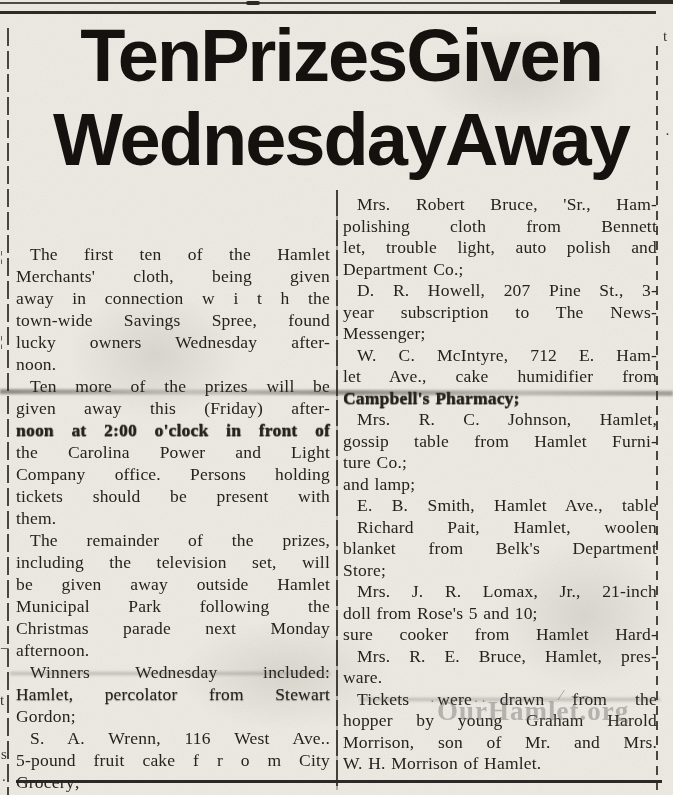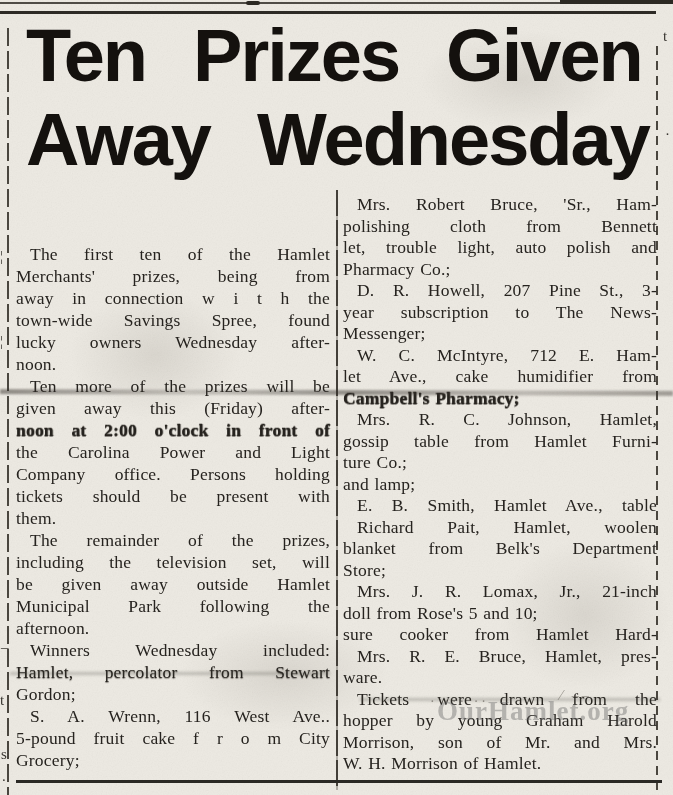--- a/index.html
+++ b/index.html
@@ -29,21 +29,21 @@
   }
   .rule-bottom { left:16px; top:780px; width:646px; height:3px; background:#2b2925; filter:blur(.4px); }
 
   
   .headline {
     position:absolute; left:26px; top:14px; width:630px;
     font-family:"Liberation Sans", sans-serif; font-weight:bold;
     font-size:74px; line-height:84px; letter-spacing:-2px; color:#161310;
     filter:contrast(1.02);
   }
-  .hl-line { display:flex; justify-content:flex-start; height:84px;gap:47px; }
+  .hl-line { display:flex; justify-content:center; height:84px; }
 
   
   .col { position:absolute; width:314px; font-size:17.5px; letter-spacing:.2px; word-spacing:1px; }
   .col-left  { left:16px;  top:198px; line-height:22px;margin-top:45px; }
   .col-right { left:343px; top:194px; line-height:21.5px; }
   .line { text-align:justify; text-align-last:justify; white-space:normal; }
   .line.first { text-indent:14px; }
   .line.last  { text-align-last:left; }
   .line.smear {
     font-weight:bold; filter:blur(.4px);
@@ -101,69 +101,70 @@
   <div class="rule rule-divider"></div>
   <div class="rule rule-bottom"></div>
 
   <h1 class="headline" style="margin:0">
       <div class="hl-line">
         <span>Ten</span>
         <span>Prizes</span>
         <span>Given</span>
       </div>
       <div class="hl-line">
+        <span>Wednesday</span>
         <span>Away</span>
-        <span>Wednesday</span>
       </div>
     </h1>
 
   <div class="col col-left">
       <div>
         <div class="line first">The first ten of the Hamlet</div>
-        <div class="line">Merchants' prizes, being from</div>
+        <div class="line">Merchants' cloth, being given</div>
         <div class="line">away in connection w i t h the</div>
         <div class="line">town-wide Savings Spree, found</div>
         <div class="line">lucky owners Wednesday after-</div>
         <div class="line last">noon.</div>
       </div>
       <div>
         <div class="line first">Ten more of the prizes will be</div>
         <div class="line">given away this (Friday) after-</div>
         <div class="line smear">noon at 2:00 o'clock in front of</div>
         <div class="line">the Carolina Power and Light</div>
         <div class="line">Company office. Persons holding</div>
         <div class="line">tickets should be present with</div>
         <div class="line last">them.</div>
       </div>
       <div>
         <div class="line first">The remainder of the prizes,</div>
         <div class="line">including the television set, will</div>
         <div class="line">be given away outside Hamlet</div>
         <div class="line">Municipal Park following the</div>
+        <div class="line">Christmas parade next Monday</div>
         <div class="line last">afternoon.</div>
       </div>
       <div>
         <div class="line first">Winners Wednesday included:</div>
       </div>
       <div>
         <div class="line smear-light">Hamlet, percolator from Stewart</div>
         <div class="line last">Gordon;</div>
       </div>
       <div>
         <div class="line first">S. A. Wrenn, 116 West Ave..</div>
         <div class="line">5-pound fruit cake f r o m City</div>
         <div class="line last">Grocery;</div>
       </div>
     </div>
   <div class="col col-right">
       <div>
         <div class="line first">Mrs. Robert Bruce, 'Sr., Ham-</div>
         <div class="line">polishing cloth from Bennett</div>
         <div class="line">let, trouble light, auto polish and</div>
-        <div class="line last">Pharmacy Co.;</div>
+        <div class="line last">Department Co.;</div>
       </div>
       <div>
         <div class="line first">D. R. Howell, 207 Pine St., 3-</div>
         <div class="line">year subscription to The News-</div>
         <div class="line last">Messenger;</div>
       </div>
       <div>
         <div class="line first">W. C. McIntyre, 712 E. Ham-</div>
         <div class="line">let Ave., cake humidifier from</div>
         <div class="line last smear">Campbell's Pharmacy;</div>

